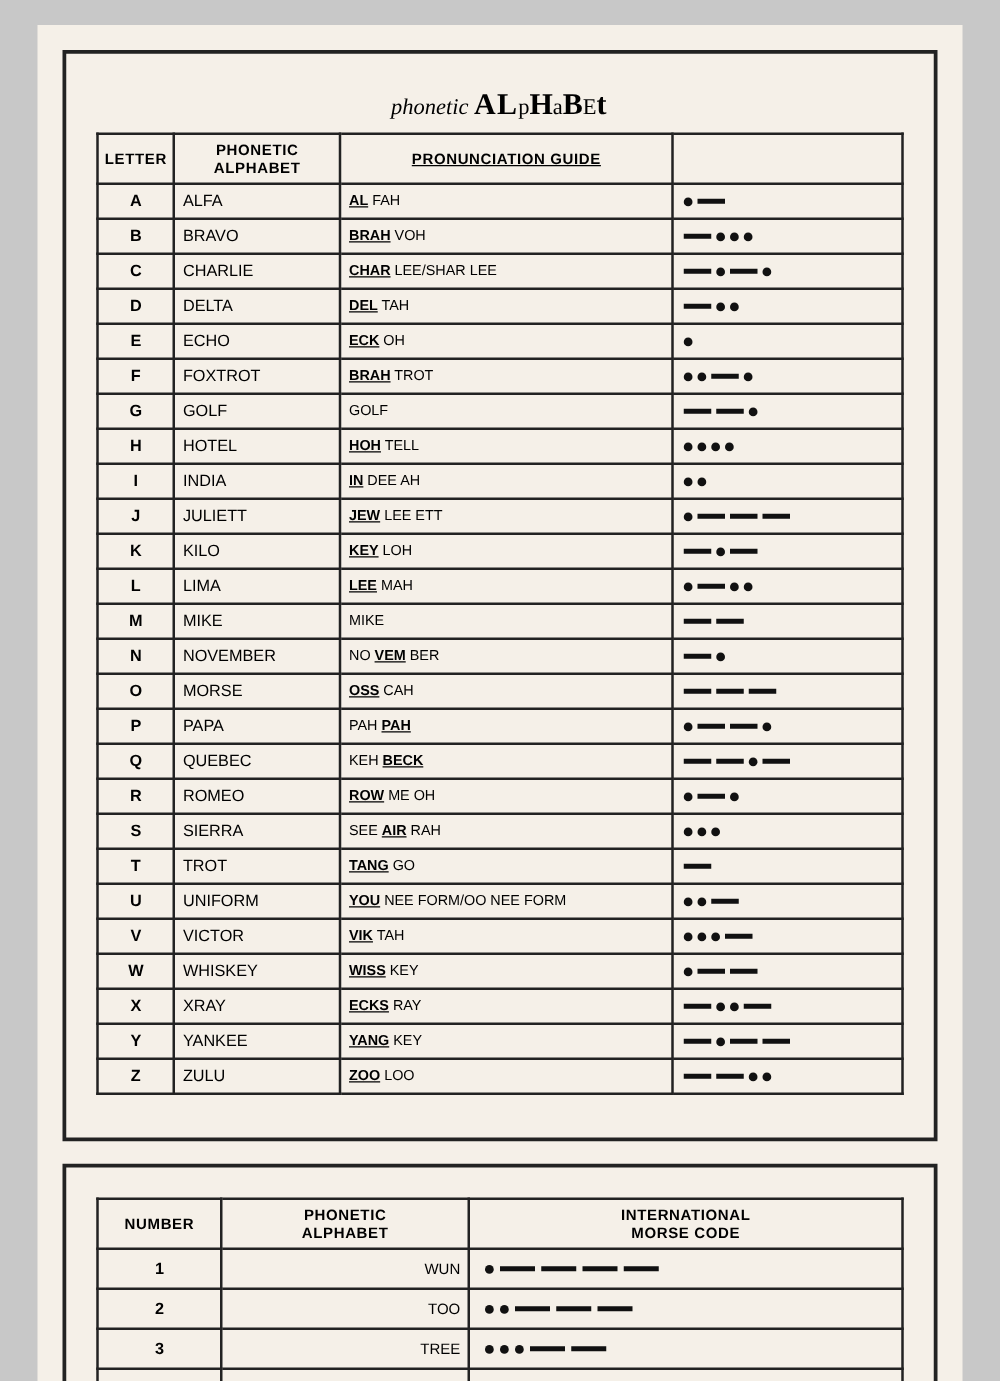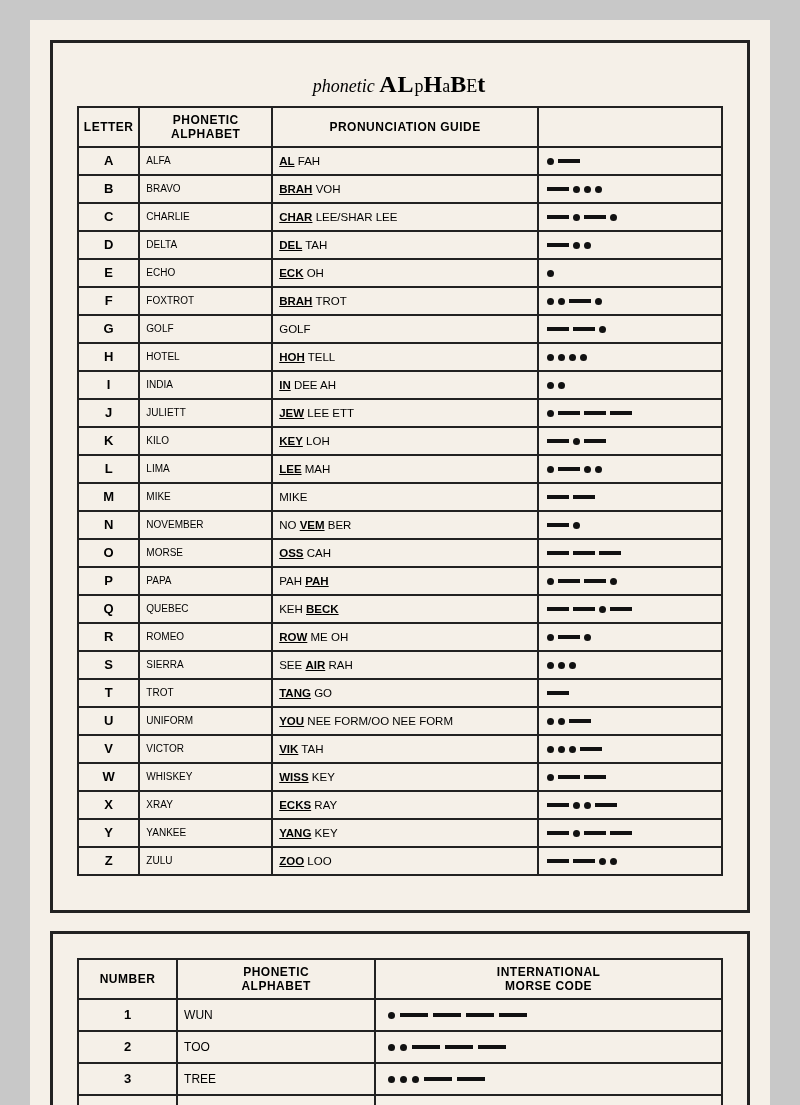--- a/index.html
+++ b/index.html
@@ -44,21 +44,21 @@
     .col-letter {
       text-align: center;
       font-weight: bold;
       width: 60px;
       font-size: 12px;
       line-height: 1.6;
     }
     .col-phonetic {
       text-align: left;
       width: 130px;
-      font-size: 10px;
+      font-size: 13px;
       line-height: 1.6;
     }
     .col-pronunciation {
       text-align: left;
       width: 260px;
       font-size: 11.5px;
       line-height: 1.6;
     }
     .col-morse {
       text-align: left;
@@ -97,21 +97,21 @@
       flex-shrink: 0;
     }
     .number-col {
       text-align: center;
       font-weight: bold;
       width: 80px;
       font-size: 13px;
       line-height: 1.9;
     }
     .num-phonetic {
-      text-align: left;
+      text-align: right;
       width: 160px;
       font-size: 12px;
       line-height: 1.9;
     }
     .num-morse {
       text-align: left;
       padding: 4px 12px;
       font-size: 12px;
     }
     .num-morse-row {
@@ -142,21 +142,21 @@
   <div class="outer-border">
     <div class="phonetic-title">
       <span style="font-size:18px; font-weight:normal; font-style:italic;">phonetic </span><span style="font-size:24px; letter-spacing:1px;">AL</span><span style="font-size:18px; font-weight:normal;">p</span><span style="font-size:24px;">H</span><span style="font-size:18px; font-weight:normal;">a</span><span style="font-size:24px;">B</span><span style="font-size:18px; font-weight:normal;">E</span><span style="font-size:24px; letter-spacing:2px;">t</span>
     </div>
 
     <table>
       <thead>
         <tr>
           <th style="width:60px;">LETTER</th>
           <th style="width:130px;">PHONETIC<br>ALPHABET</th>
-          <th style="width:260px;">PRONUNCIATION GUIDE</th>
+          <th style="width:260px;text-decoration:underline;">PRONUNCIATION GUIDE</th>
           <th style="width:170px;"></th>
         </tr>
       </thead>
       <tbody id="alpha-tbody">
       <tr>
             <td class="col-letter" style="font-weight: bold; font-size: 13px;">A</td>
             <td class="col-phonetic">ALFA</td>
             <td class="col-pronunciation"><span class="underline">AL</span> FAH</td>
             <td class="col-morse">
               <div class="morse-row">

